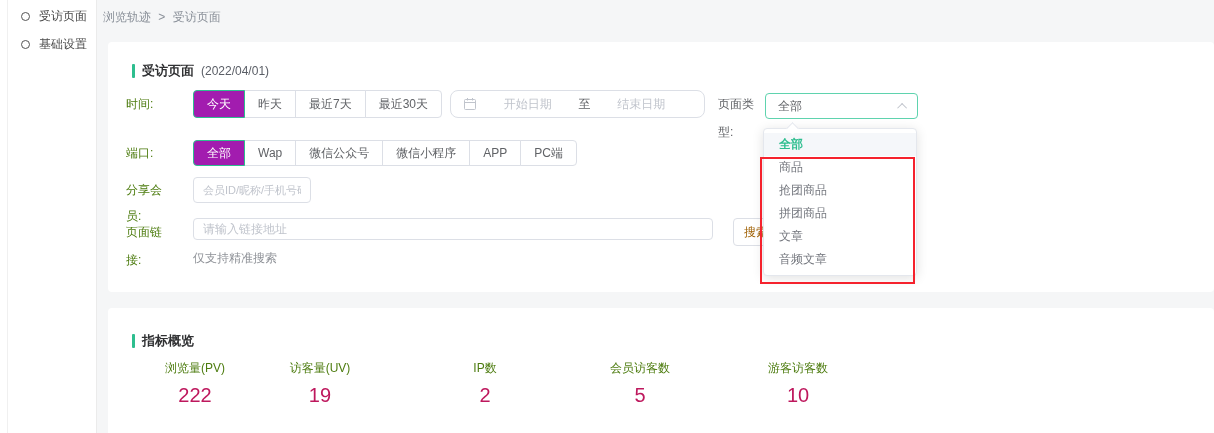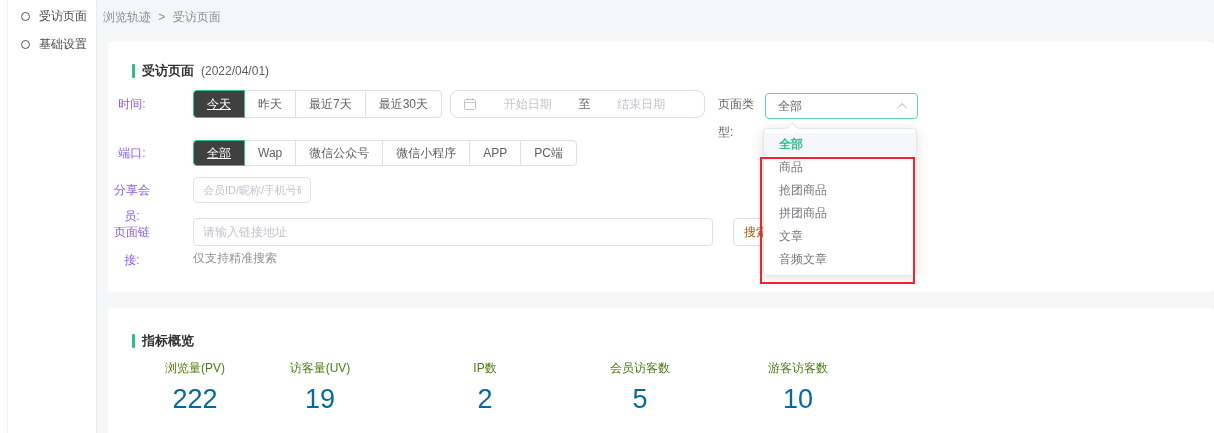--- a/index.html
+++ b/index.html
@@ -26,73 +26,73 @@
   .card { position:absolute; left:108px; width:1106px; background:#fff; border-radius:4px; }
   .card1 { top:42px; height:250px; }
   .card2 { top:308px; height:140px; }
   .sec-title { position:absolute; left:24px; display:flex; align-items:center; gap:7px; }
   .bar { width:3px; height:14px; background:#2ebe8f; border-radius:1px; }
   .sec-title .t { font-size:13px; font-weight:bold; color:#303133; }
   .sec-title .note { color:#5a5e66; }
 
   
   .frow { position:absolute; left:0; width:100%; }
-  .flabel { position:absolute; left:0; width:48px; text-align:center; color:#8b5cf6; }
+  .flabel { position:absolute; left:18px; width:48px; text-align:left; color:#4d7c0f; }
   .lh28 { line-height:28px; } .lh26 { line-height:26px; }
 
   .btn-group { position:absolute; left:85px; top:0; display:inline-flex; }
   .gbtn { border:1px solid #dcdfe6; background:#fff; color:#606266; font-size:12px;
           padding:0 13px; margin-left:-1px; cursor:pointer; display:flex; align-items:center;
           font-family:inherit; }
   .h28 .gbtn { height:28px; } .h26 .gbtn { height:26px; }
   .gbtn:first-child { border-radius:4px 0 0 4px; margin-left:0; }
   .gbtn:last-child { border-radius:0 4px 4px 0; }
-  .gbtn.active { background:#404040; border-color:#2ebe8f; color:#fff; position:relative; z-index:1;text-decoration:underline; }
+  .gbtn.active { background:#a21caf; border-color:#2ebe8f; color:#fff; position:relative; z-index:1; }
 
   .date-range { position:absolute; left:342px; top:0; width:255px; height:28px;
                 border:1px solid #dcdfe6; border-radius:8px; background:#fff;
                 display:flex; align-items:center; padding:0 12px; cursor:pointer; }
   .date-range .ph { color:#c0c4cc; flex:1; text-align:center; }
   .date-range .sep { color:#606266; }
   .cal-icon { flex:none; display:block; }
 
   .pt-label { position:absolute; left:610px; width:50px; line-height:28px; color:#606266; }
   .select-box { position:absolute; left:657px; top:3px; width:153px; height:26px;
                 border:1px solid #5fd3ae; border-radius:4px; background:#fff;
                 display:flex; align-items:center; padding:0 10px 0 12px; cursor:pointer; }
   .select-box .val { flex:1; color:#606266; }
   .chevron-up-icon { width:7px; height:7px; border-left:1px solid #c0c4cc; border-top:1px solid #c0c4cc;
                      transform:rotate(45deg) translateY(2px); }
 
   .tinput { border:1px solid #dcdfe6; border-radius:4px; background:#fff; color:#606266;
             font-size:11px; font-family:inherit; padding:0 9px; outline:none; }
   .tinput::placeholder { color:#c0c4cc; }
   .inp-member { position:absolute; left:85px; top:0; width:118px; height:26px; }
-  .inp-link { position:absolute; left:85px; top:0; width:520px; height:28px; font-size:12px; }
+  .inp-link { position:absolute; left:85px; top:0; width:520px; height:22px; font-size:12px; }
   .search-btn { position:absolute; left:625px; top:0; width:58px; height:28px;
                 border:1px solid #dcdfe6; border-radius:4px; background:#fff; color:#a16207;
                 font-size:12px; font-family:inherit; cursor:pointer; text-align:left; padding-left:10px; }
   .hint { position:absolute; left:85px; top:208px; color:#909399; }
 
   
   .dropdown { position:absolute; left:763px; top:128px; width:154px; z-index:20;
               background:#fff; border:1px solid #e4e7ed; border-radius:4px;
               box-shadow:0 2px 12px rgba(0,0,0,.12); padding:4px 0; }
   .dropdown .arrow { position:absolute; top:-5px; left:24px; width:9px; height:9px; background:#fff;
                      border-left:1px solid #e4e7ed; border-top:1px solid #e4e7ed; transform:rotate(45deg); }
   .opt { height:23px; line-height:23px; padding-left:15px; color:#73767d; cursor:pointer; }
   .opt.selected { color:#2ebe8f; font-weight:bold; background:#f5f7fa; }
 
   .annotation-box { position:absolute; left:760px; top:157px; width:155px; height:127px;
                     border:2px solid #f5222d; z-index:30; pointer-events:none; }
 
   
   .stat { position:absolute; top:52px; transform:translateX(-50%); text-align:center; }
   .stat .sl { color:#4d7c0f; margin-bottom:7px; white-space:nowrap; }
-  .stat .sv { font-size:27px; color:#0369a1; }
+  .stat .sv { font-size:20px; color:#be185d; }
 </style>
 </head>
 <body>
 
 <div class="sidebar">
   <div class="side-track"></div>
   <div class="side-item">
     <span class="circle-icon"></span>
     <span>受访页面</span>
   </div>

